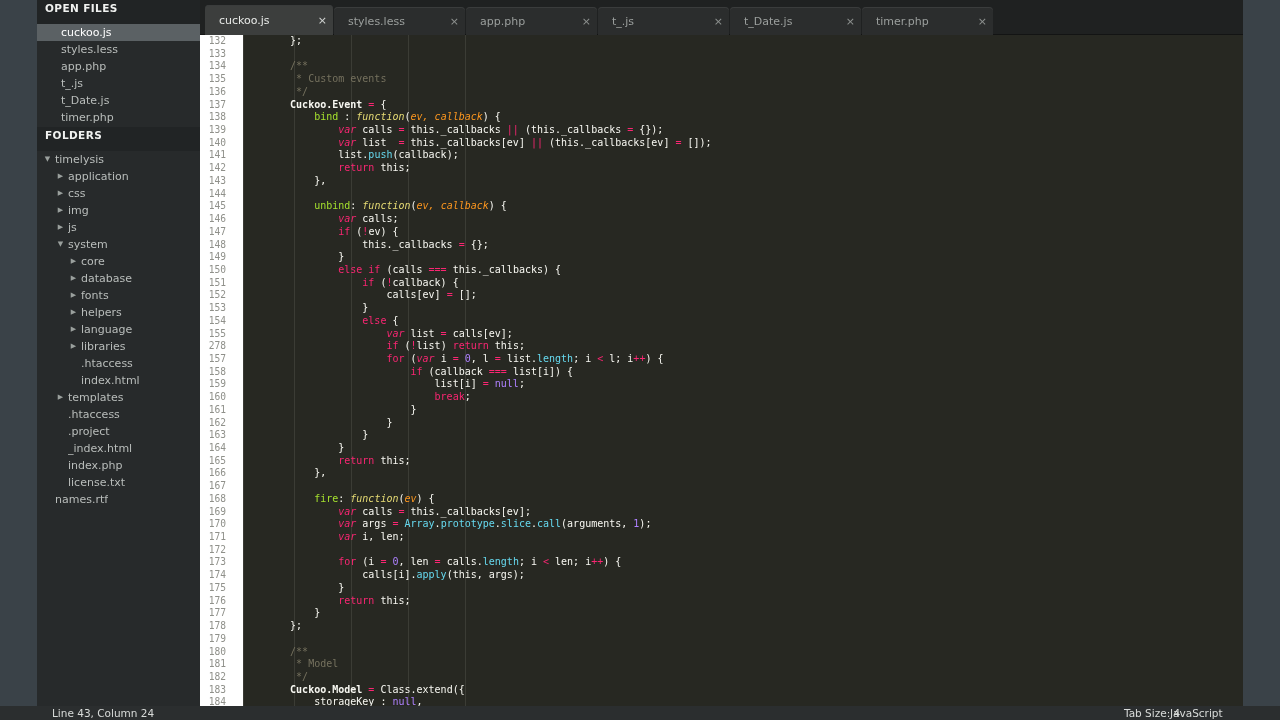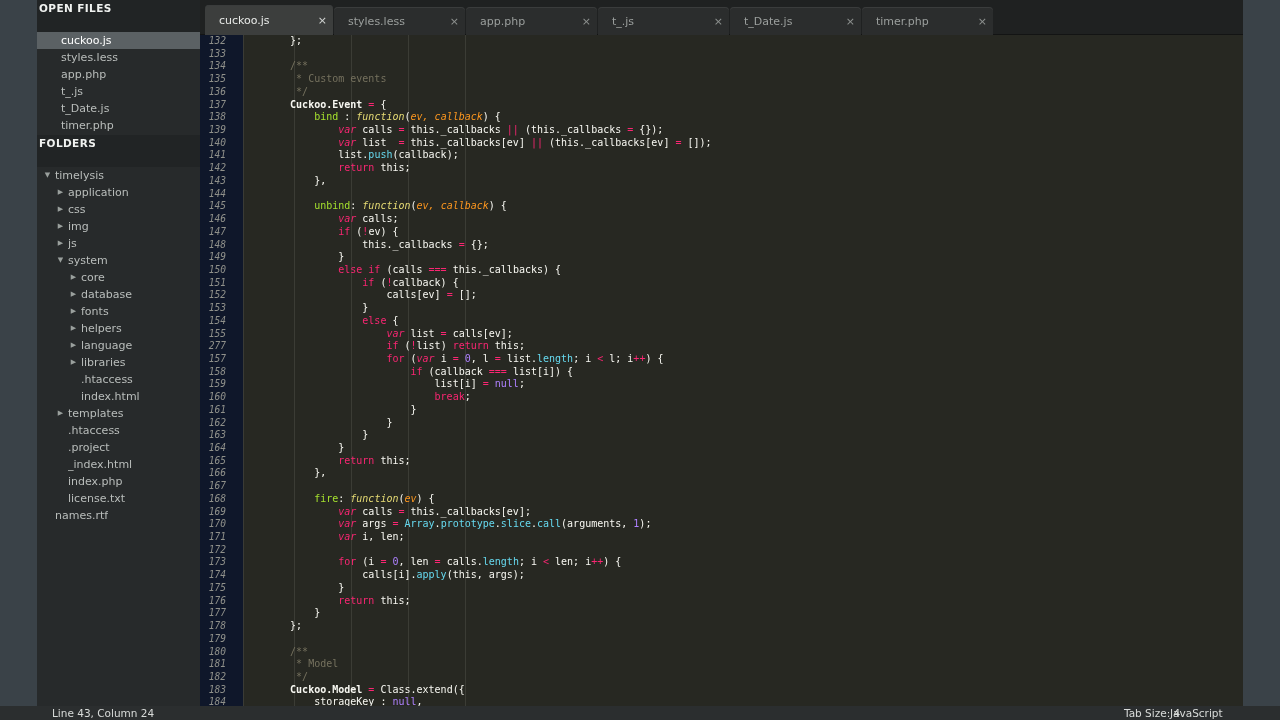--- a/index.html
+++ b/index.html
@@ -16,21 +16,21 @@
   .desk-left  { position: absolute; left: 0;    top: 0; width: 37px;  height: 720px; background: #3a4248; }
   .desk-right { position: absolute; left: 1243px; top: 0; width: 37px; height: 720px; background: #3a4248; }
 
   
   .sidebar {
     position: absolute; left: 37px; top: 0; width: 163px; height: 706px;
     background: #272a2b; color: #c4c8c6; overflow: hidden;
     font-size: 11px;
   }
   .side-head {
-    height: 32px; line-height: 16px; padding-left: 2px;
+    height: 24px; line-height: 16px; padding-left: 8px;
     font-size: 10.5px; font-weight: bold; letter-spacing: .4px;
     color: #f0f2f0; background: #212425;
   }
   .side-head.folders { margin-top: 1px; }
   .side-row {
     height: 17px; line-height: 17px; white-space: nowrap;
     color: #b9bdbb; font-size: 11px; padding-right: 4px;
     display: flex; align-items: center;
   }
   .side-row.selected { background: #5b6164; color: #ffffff; }
@@ -64,22 +64,21 @@
   }
   .tab.active .tclose { color: #d0d3d1; }
 
   
   .editor {
     position: absolute; left: 200px; top: 35px; width: 1043px; height: 671px;
     background: #272822; overflow: hidden;
   }
   .gutter {
     position: absolute; left: 0; top: 0; width: 43px; height: 671px;
-    background: #0f172a;
-    font-style: italic;
+    background: #ffffff;
   }
   .gutter .gline {
     height: 12.72px; line-height: 12.72px; text-align: right;
     padding-right: 17px; color: #8f908a;
     font-family: "DejaVu Sans Mono", monospace; font-size: 9.6px;
   }
   .gutter-sep {
     position: absolute; left: 43px; top: 0; width: 1px; height: 671px;
     background: #3a3b35;
   }
@@ -294,21 +293,21 @@
         <div class="gline">146</div>
         <div class="gline">147</div>
         <div class="gline">148</div>
         <div class="gline">149</div>
         <div class="gline">150</div>
         <div class="gline">151</div>
         <div class="gline">152</div>
         <div class="gline">153</div>
         <div class="gline">154</div>
         <div class="gline">155</div>
-        <div class="gline">277</div>
+        <div class="gline">278</div>
         <div class="gline">157</div>
         <div class="gline">158</div>
         <div class="gline">159</div>
         <div class="gline">160</div>
         <div class="gline">161</div>
         <div class="gline">162</div>
         <div class="gline">163</div>
         <div class="gline">164</div>
         <div class="gline">165</div>
         <div class="gline">166</div>

